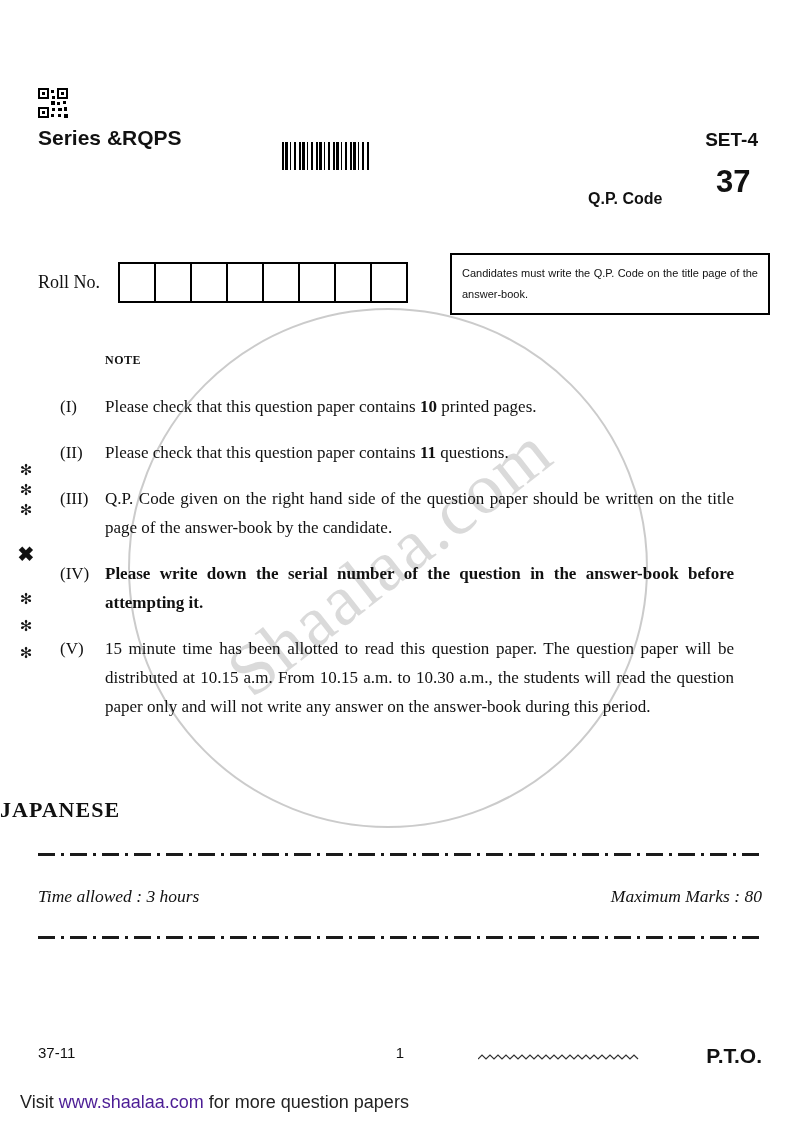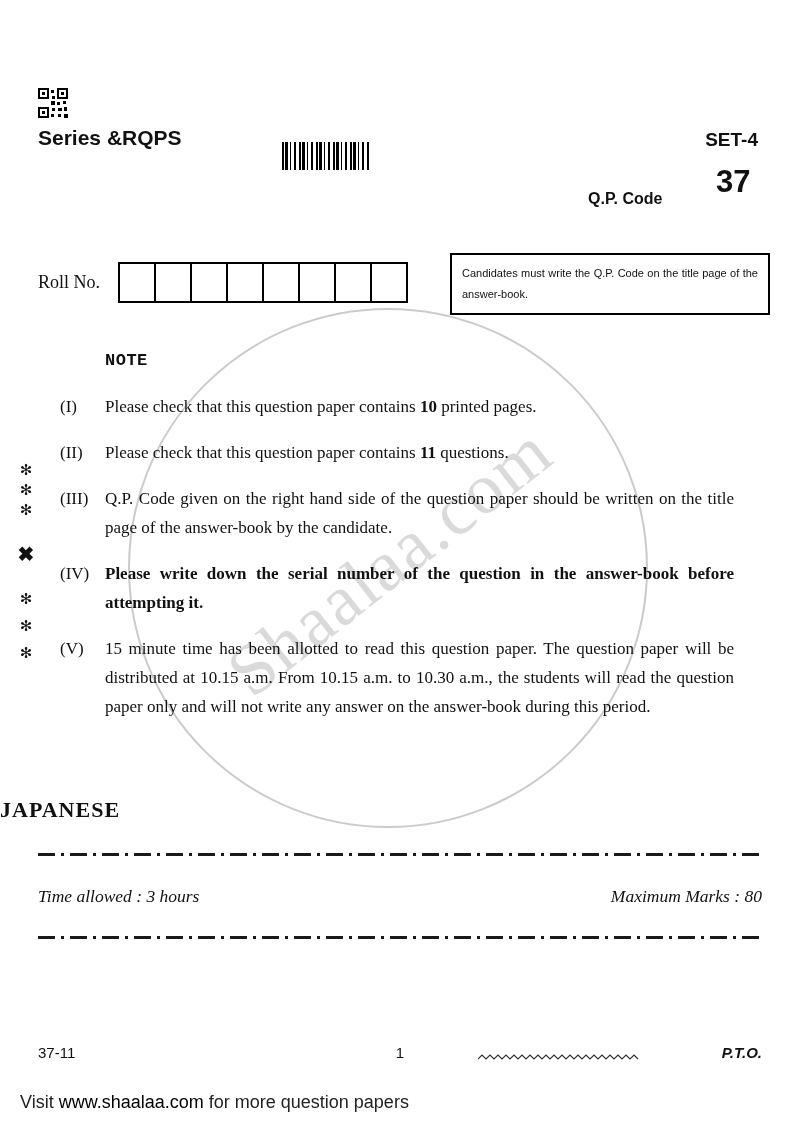--- a/index.html
+++ b/index.html
@@ -60,21 +60,21 @@
   .margin-marks {
     position:absolute; left:12px; top:458px; width:28px;
     display:flex; flex-direction:column; align-items:center;
     font-size:15px; color:#111;
   }
   .margin-marks span { line-height:1; margin-top:5px; }
   .margin-marks span:nth-child(4) { margin:26px 0 16px; font-size:20px; font-weight:bold; }
   .margin-marks span:nth-child(n+5) { margin-top:12px; }
   
   .notes { position:absolute; left:60px; top:346px; width:674px; font-size:17px; line-height:29px; }
-  .note-title { padding-left:45px; font-weight:bold; font-size:17px; letter-spacing:.5px;font-family:Liberation Mono, monospace; }
+  .note-title { padding-left:45px; font-weight:bold; font-size:12px; letter-spacing:.5px; }
   .note-item { position:relative; padding-left:45px; margin-top:17px; text-align:justify; }
   .note-num { position:absolute; left:0; top:0; }
   .note-item b { font-weight:bold; }
   
   .subject {
     position:absolute; left:0; right:0; top:797px; text-align:left;
     font-size:22px; font-weight:bold; letter-spacing:1px;
   }
   .divider {
     position:absolute; left:38px; width:724px; height:3px;
@@ -85,27 +85,27 @@
   .divider-2 { top:936px; }
   .meta {
     position:absolute; left:38px; right:38px; top:886px;
     display:flex; justify-content:space-between;
     font-style:italic; font-size:17.5px;
   }
   
   .footer-code { position:absolute; left:38px; top:1044px; font-family:"Liberation Sans", sans-serif; font-size:15px; }
   .footer-page { position:absolute; left:0; right:0; top:1044px; text-align:center; font-family:"Liberation Sans", sans-serif; font-size:15px; }
   .zigzag { position:absolute; left:478px; top:1048px; }
-  .footer-pto { position:absolute; right:38px; top:1044px; font-family:"Liberation Sans", sans-serif; font-weight:bold; font-size:15px;font-style:italic; }
+  .footer-pto { position:absolute; right:38px; top:1044px; font-family:"Liberation Sans", sans-serif; font-weight:bold; font-size:21px; }
   
   .site-bar {
     position:absolute; left:20px; top:1092px;
     font-family:"Liberation Sans", sans-serif; font-size:18px; color:#222;
   }
-  .site-bar .link { color:#000000; cursor:pointer; }
+  .site-bar .link { color:#4c1d95; cursor:pointer; }
 </style>
 </head>
 <body>
 
 <div class="page">
 
   <div class="wm-circle"></div>
   <div class="wm-text">Shaalaa.com</div>
 
   <div class="qr">

